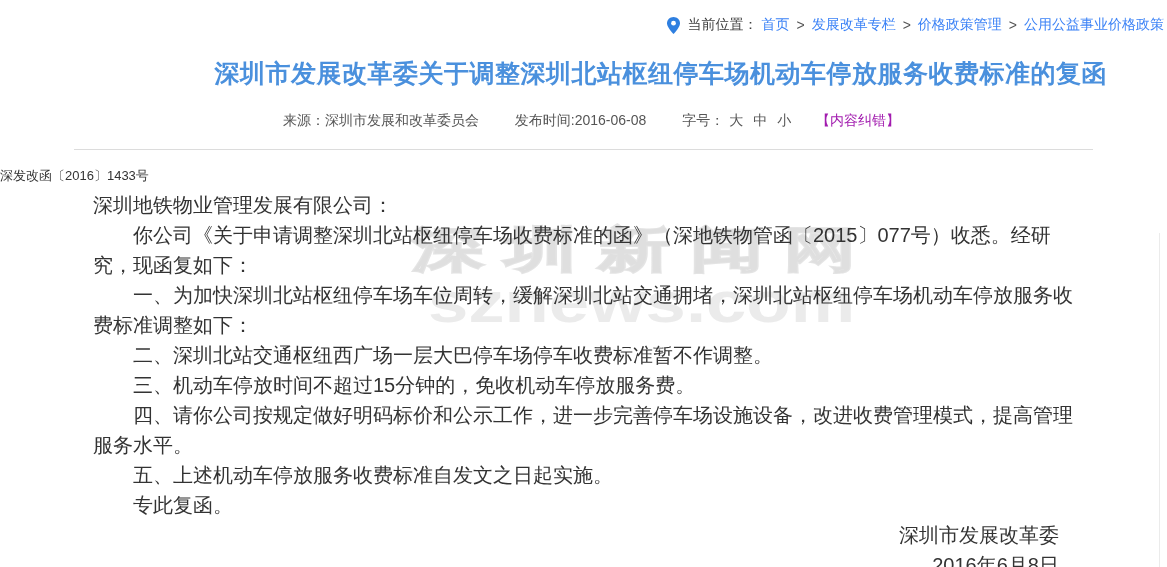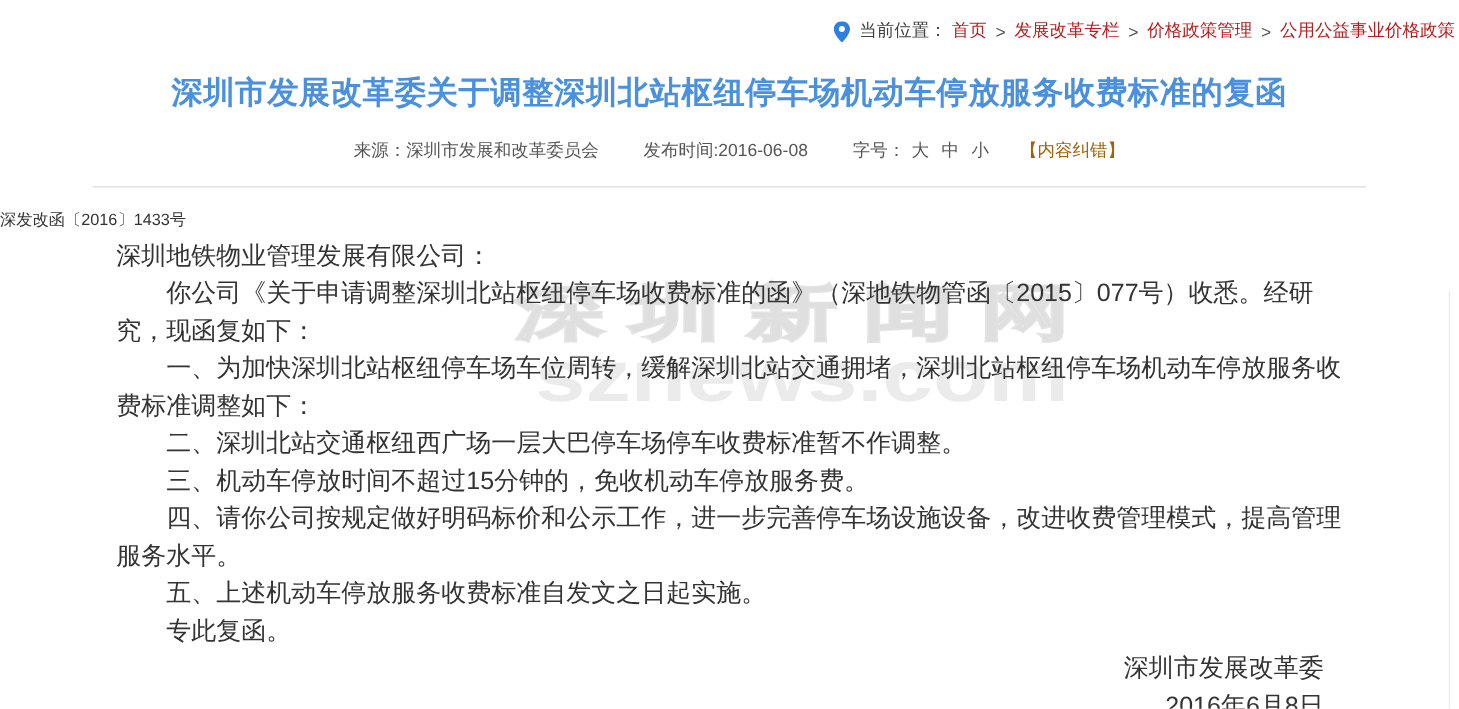--- a/index.html
+++ b/index.html
@@ -13,45 +13,45 @@
     overflow:hidden;
   }
 
   
   .breadcrumb {
     position:absolute; top:16px; right:3px;
     font-size:14px; color:#404040;
     display:flex; align-items:center; gap:4px;
     white-space:nowrap;
   }
-  .breadcrumb a { color:#b91c1c; text-decoration:none; cursor:pointer; }
+  .breadcrumb a { color:#3b82f6; text-decoration:none; cursor:pointer; }
   .breadcrumb .sep { color:#555; margin:0 3px; }
   .pin { width:13px; height:17px; display:inline-block; margin-right:3px; }
 
   
   .title {
     margin:57px 60px 0;
-    text-align:center;
+    text-align:right;
     color:#4a90dd;
     font-size:25px;
     font-weight:bold;
     letter-spacing:0.5px;
   }
 
   
   .meta {
     margin-top:22px;
     text-align:center;
     font-size:14px;
     color:#555555;
   }
   .meta .seg { margin:0 16px; }
   .meta a { color:#555; text-decoration:none; cursor:pointer; }
   .meta .fs a { margin:0 5px; }
-  .meta .correction { color:#a16207; cursor:pointer; }
+  .meta .correction { color:#a21caf; cursor:pointer; }
 
   .divider {
     border:none;
     border-top:1px solid #dcdcdc;
     margin:19px 74px 0 74px;
   }
 
   .doc-number {
     text-align:left;
     margin-top:17px;

